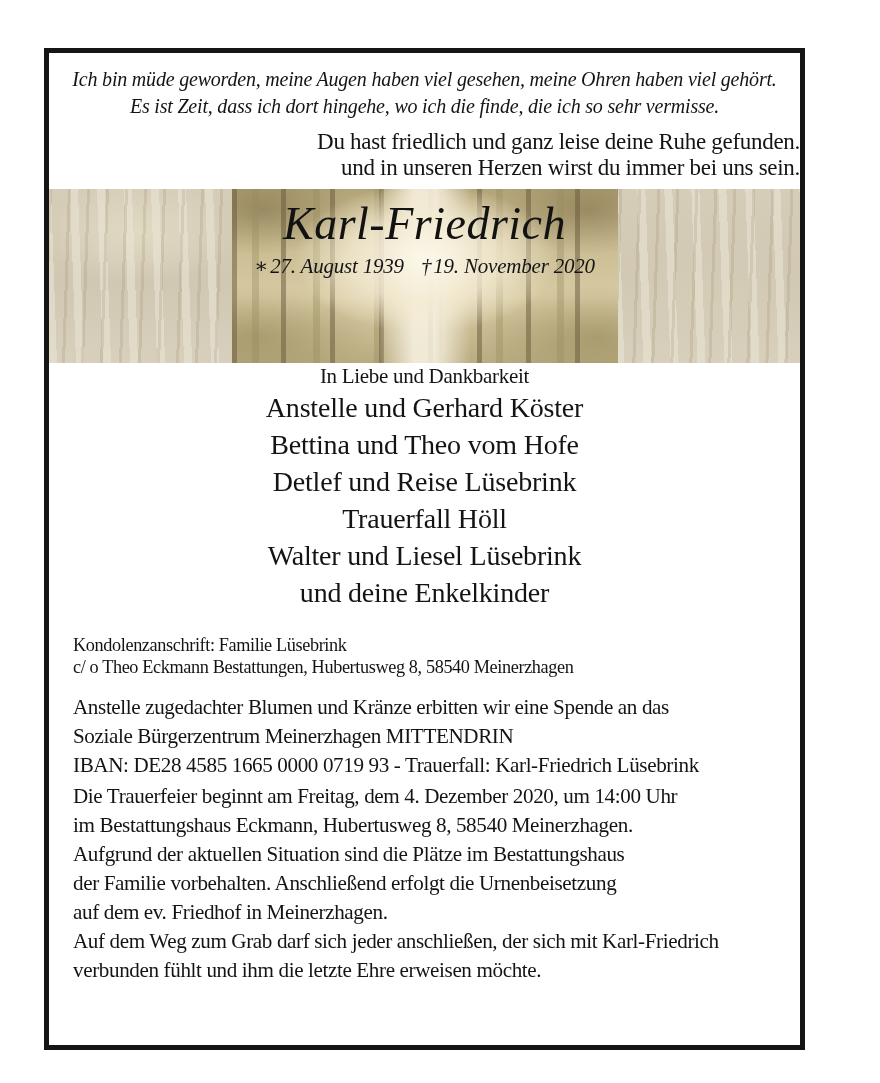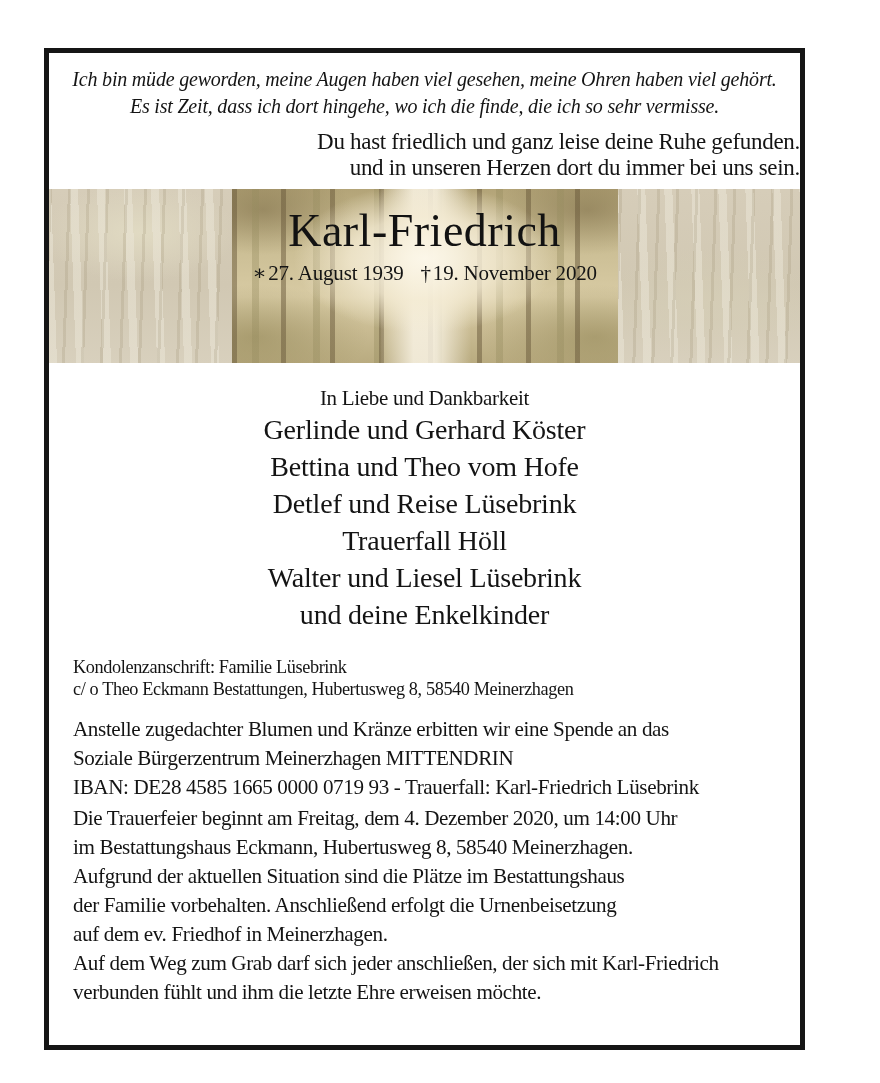--- a/index.html
+++ b/index.html
@@ -25,74 +25,75 @@
     background-color:var(--band-faded);
     background-image:
       repeating-linear-gradient(92deg, rgba(146,132,100,0.20) 0 3px, rgba(0,0,0,0) 3px 19px),
       repeating-linear-gradient(88deg, rgba(234,229,214,0.55) 0 8px, rgba(0,0,0,0) 8px 27px),
       radial-gradient(ellipse 140px 70px at 12% 25%, rgba(226,220,196,0.9), rgba(0,0,0,0) 70%),
       radial-gradient(ellipse 160px 80px at 88% 65%, rgba(213,206,182,0.8), rgba(0,0,0,0) 70%),
       linear-gradient(180deg,#d6cdb9 0%,#d1c8b3 55%,#d8d0bd 100%);
   }
   .band-center{
     position:absolute;top:0;left:50%;transform:translateX(-50%);
-    width:386px;height:100%;text-align:center;box-sizing:border-box;padding-top:11px;
+    width:386px;height:100%;text-align:center;box-sizing:border-box;padding-top:4px;
     background-color:var(--band-base);
     background-image:
       radial-gradient(ellipse 46% 58% at 50% 40%, rgba(252,247,233,0.96) 0%, rgba(244,235,211,0.78) 42%, rgba(0,0,0,0) 74%),
       linear-gradient(90deg, rgba(0,0,0,0) 38%, rgba(249,243,228,0.85) 47% 53%, rgba(0,0,0,0) 62%),
       repeating-linear-gradient(90deg, rgba(104,88,58,0.50) 0 5px, rgba(0,0,0,0) 5px 49px),
       repeating-linear-gradient(90deg, rgba(0,0,0,0) 0 20px, rgba(150,140,95,0.38) 20px 27px, rgba(0,0,0,0) 27px 61px),
       radial-gradient(ellipse 120px 60px at 8% 12%, rgba(112,96,60,0.45), rgba(0,0,0,0) 75%),
       radial-gradient(ellipse 120px 60px at 92% 12%, rgba(112,96,60,0.45), rgba(0,0,0,0) 75%),
       radial-gradient(ellipse 150px 70px at 6% 85%, rgba(146,134,86,0.55), rgba(0,0,0,0) 75%),
       radial-gradient(ellipse 150px 70px at 94% 85%, rgba(146,134,86,0.55), rgba(0,0,0,0) 75%),
       linear-gradient(180deg,#b3a478 0%,#c9bc92 30%,#d8cba4 62%,#b9ab80 100%);
+    font-style: italic;
   }
   .name{font-size:46px;line-height:61px;letter-spacing:0.5px;color:#121212;}
   .dates{font-size:21px;white-space:nowrap;letter-spacing:-0.2px;}
   .dates .sym{display:inline-block;margin-right:2px;}
   .dates .gap{display:inline-block;width:17px;}
 
-  .family{margin-top:22px;text-align:center;}
+  .family{text-align:center;}
   .family-intro{font-size:21px;line-height:26px;letter-spacing:-0.3px;}
   .family-name{font-size:28px;line-height:37px;letter-spacing:-0.2px;}
 
   .left-block{margin-left:24px;margin-right:18px;text-align:left;transform:scaleX(0.96);transform-origin:left top;}
   .condolence{margin-top:23px;font-size:19px;line-height:22px;letter-spacing:-0.4px;}
   .donation{margin-top:14px;font-size:22px;line-height:29px;letter-spacing:-0.4px;}
   .funeral{margin-top:2px;font-size:22px;line-height:29px;letter-spacing:-0.4px;}
 </style>
 </head>
 <body>
 
 <div class="frame">
 
   <div class="epigraph">
     <div>Ich bin müde geworden, meine Augen haben viel gesehen, meine Ohren haben viel gehört.</div>
     <div>Es ist Zeit, dass ich dort hingehe, wo ich die finde, die ich so sehr vermisse.</div>
   </div>
 
   <div class="intro">
     <div>Du hast friedlich und ganz leise deine Ruhe gefunden.</div>
-    <div>und in unseren Herzen dort du immer bei uns sein.</div>
+    <div>und in unseren Herzen wirst du immer bei uns sein.</div>
   </div>
 
   <div class="band">
     <div class="band-center">
       <div class="name">Karl-Friedrich</div>
       <div class="dates">
         <span class="sym">∗</span><span>27. August 1939</span><span class="gap"></span><span class="sym">†</span><span>19. November 2020</span>
       </div>
     </div>
   </div>
 
   <div class="family">
     <div class="family-intro">In Liebe und Dankbarkeit</div>
-    <div class="family-name">Gerlinde und Gerhard Köster</div>
+    <div class="family-name">Anstelle und Gerhard Köster</div>
     <div class="family-name">Bettina und Theo vom Hofe</div>
     <div class="family-name">Detlef und Reise Lüsebrink</div>
     <div class="family-name">Trauerfall Höll</div>
     <div class="family-name">Walter und Liesel Lüsebrink</div>
     <div class="family-name">und deine Enkelkinder</div>
   </div>
 
   <div class="condolence left-block">
     <div>Kondolenzanschrift: Familie Lüsebrink</div>
     <div>c/ o Theo Eckmann Bestattungen, Hubertusweg 8, 58540 Meinerzhagen</div>

